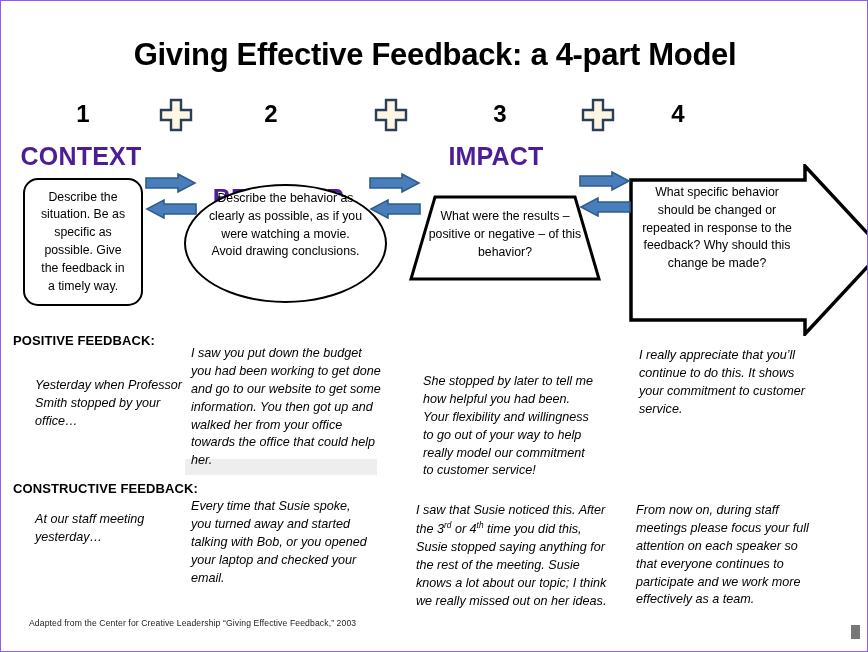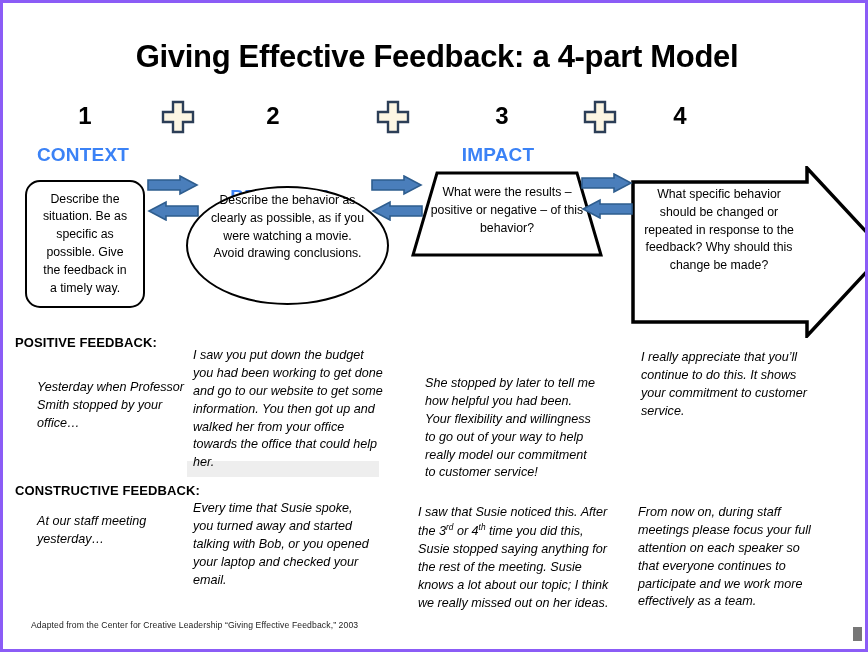--- a/index.html
+++ b/index.html
@@ -10,21 +10,21 @@
     background: #ffffff;
     font-family: "Liberation Sans", sans-serif;
     overflow: hidden;
   }
 
   #page {
     position: relative;
     width: 868px;
     height: 652px;
     background: #ffffff;
-    border: 3px solid #8b5cf6;
+    border: 1px solid #8b5cf6;
     overflow: hidden;
   }
 
   
   #title {
     position: absolute;
     top: 36px;
     left: 0;
     width: 868px;
     text-align: center;
@@ -54,23 +54,23 @@
     width: 34px;
     height: 34px;
   }
   .plus1 { left: 158px; top: 97px; }
   .plus2 { left: 373px; top: 97px; }
   .plus3 { left: 580px; top: 97px; }
 
   
   .stage-label {
     position: absolute;
-    font-size: 19px;
-    font-weight: bold;
-    color: #3b82f6;
+    font-size: 25px;
+    font-weight: bold;
+    color: #4c1d95;
     text-align: center;
     letter-spacing: 0.2px;
   }
   .lab1 { left: 10px;  top: 141px; width: 140px; }
   .lab2 { left: 200px; top: 141px; width: 155px; margin-top: 42px; }
   .lab3 { left: 430px; top: 141px; width: 130px; }
   .lab4 { left: 610px; top: 141px; width: 160px; }
 
   
   .shape-text {
@@ -108,21 +108,21 @@
     background: #fff;
     display: flex;
     justify-content: center;
     padding: 4px 20px;
   }
 
   
   #shape-impact {
     position: absolute;
     left: 408px;
-    top: 168px;
+    top: 194px;
     width: 192px;
     height: 82px;
   }
   #shape-impact .trap-svg {
     position: absolute;
     inset: 0;
   }
   #shape-impact .trap-label {
     position: absolute;
     left: 16px;

